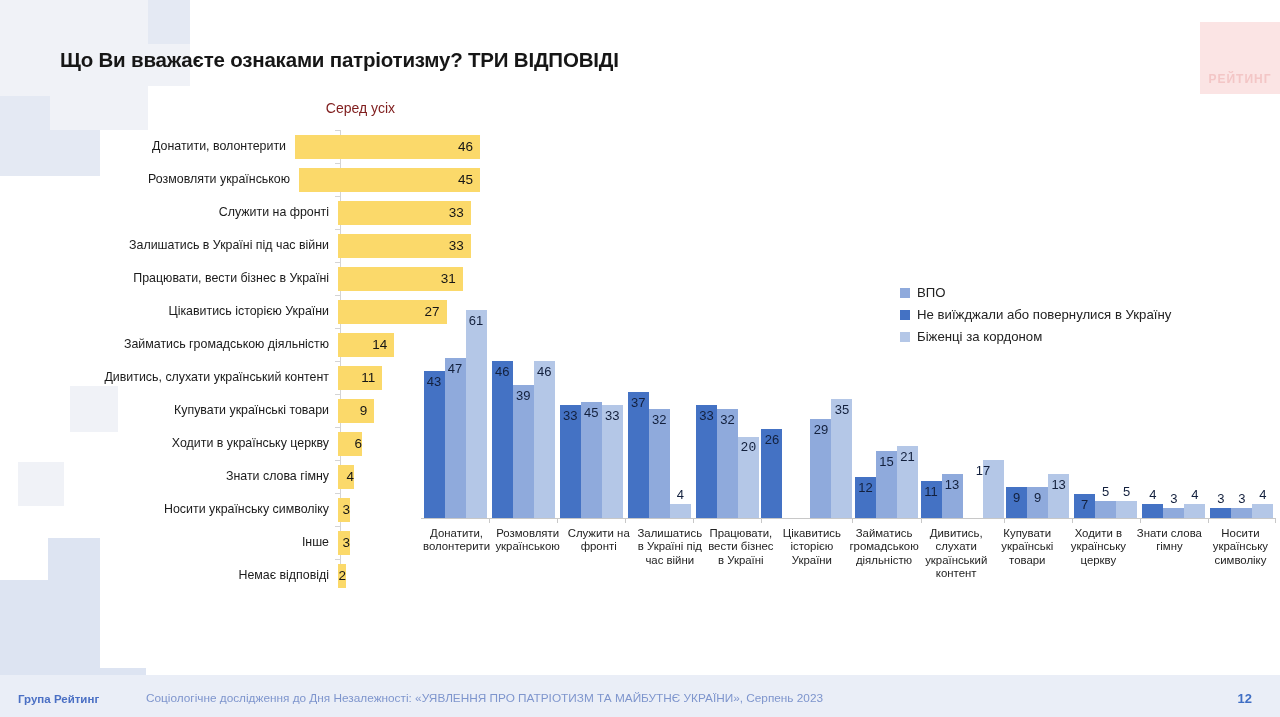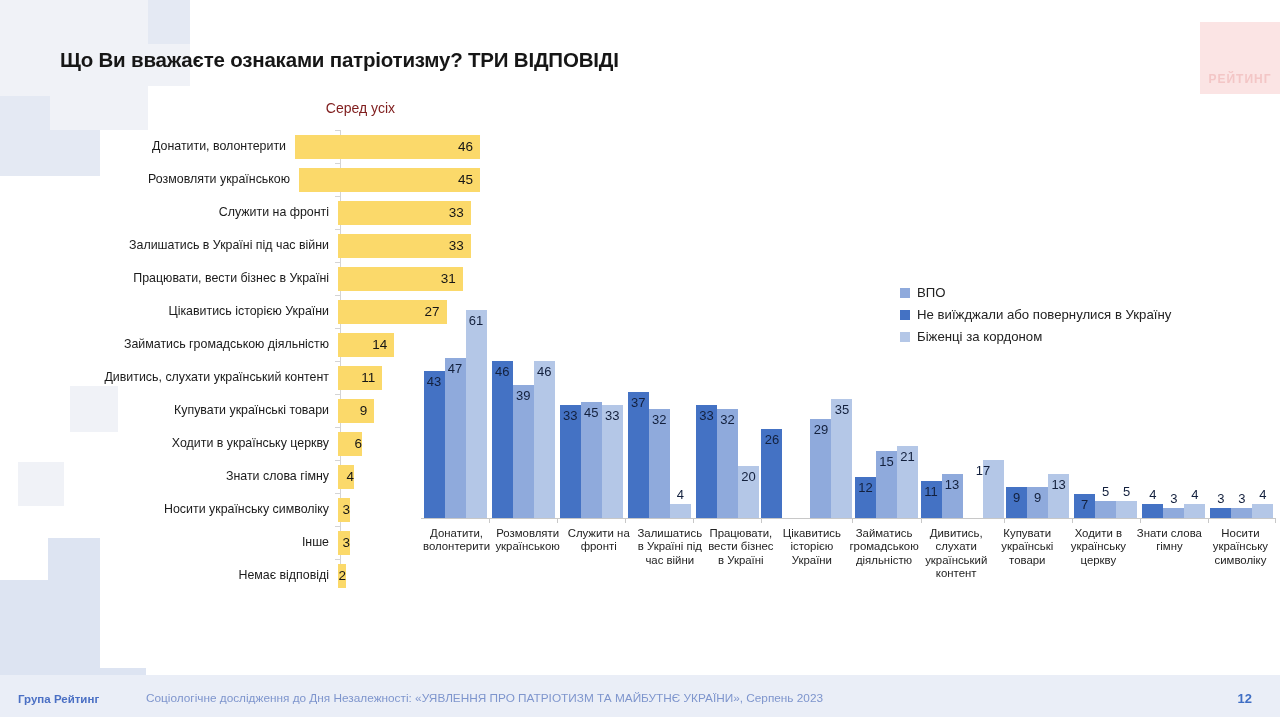--- a/index.html
+++ b/index.html
@@ -367,21 +367,21 @@
           <div class="rc-group">
             <div class="rc-group-sep"></div>
             <div class="rc-bar" style="height: 112.525px;">
               <div class="fill" style="background: rgb(68, 114, 196);"></div>
               <span class="lbl">33</span>
             </div>
             <div class="rc-bar" style="height: 109.115px;">
               <div class="fill" style="background: rgb(143, 170, 220);"></div>
               <span class="lbl">32</span>
             </div>
-            <div class="rc-bar" style="height: 52px;">
+            <div class="rc-bar" style="height: 81px; font-family: Liberation Mono, monospace;">
               <div class="fill" style="background: rgb(180, 199, 231);"></div>
               <span class="lbl">20</span>
             </div>
           </div>
           <div class="rc-group">
             <div class="rc-group-sep"></div>
             <div class="rc-bar" style="height: 88.6557px;">
               <div class="fill" style="background: rgb(68, 114, 196);"></div>
               <span class="lbl">26</span>
             </div>

